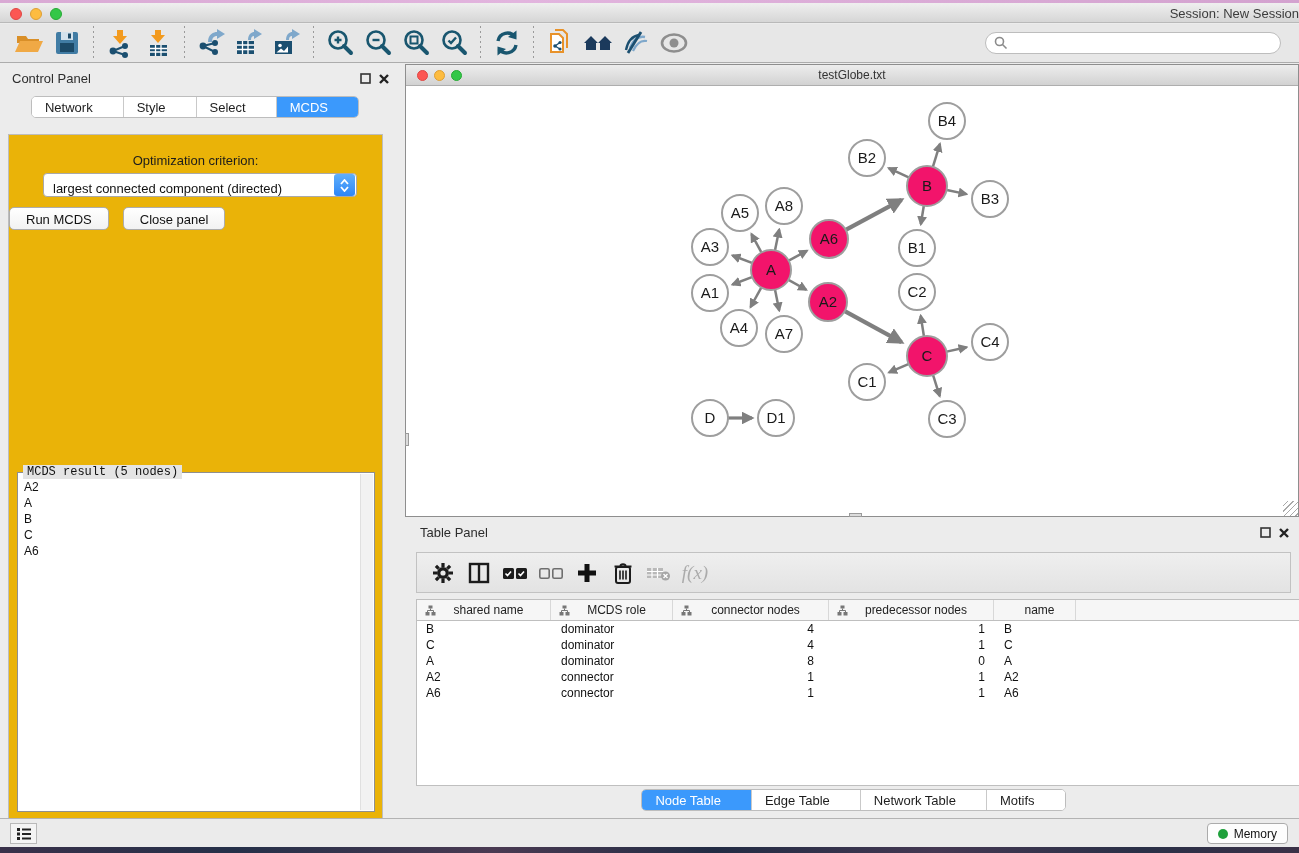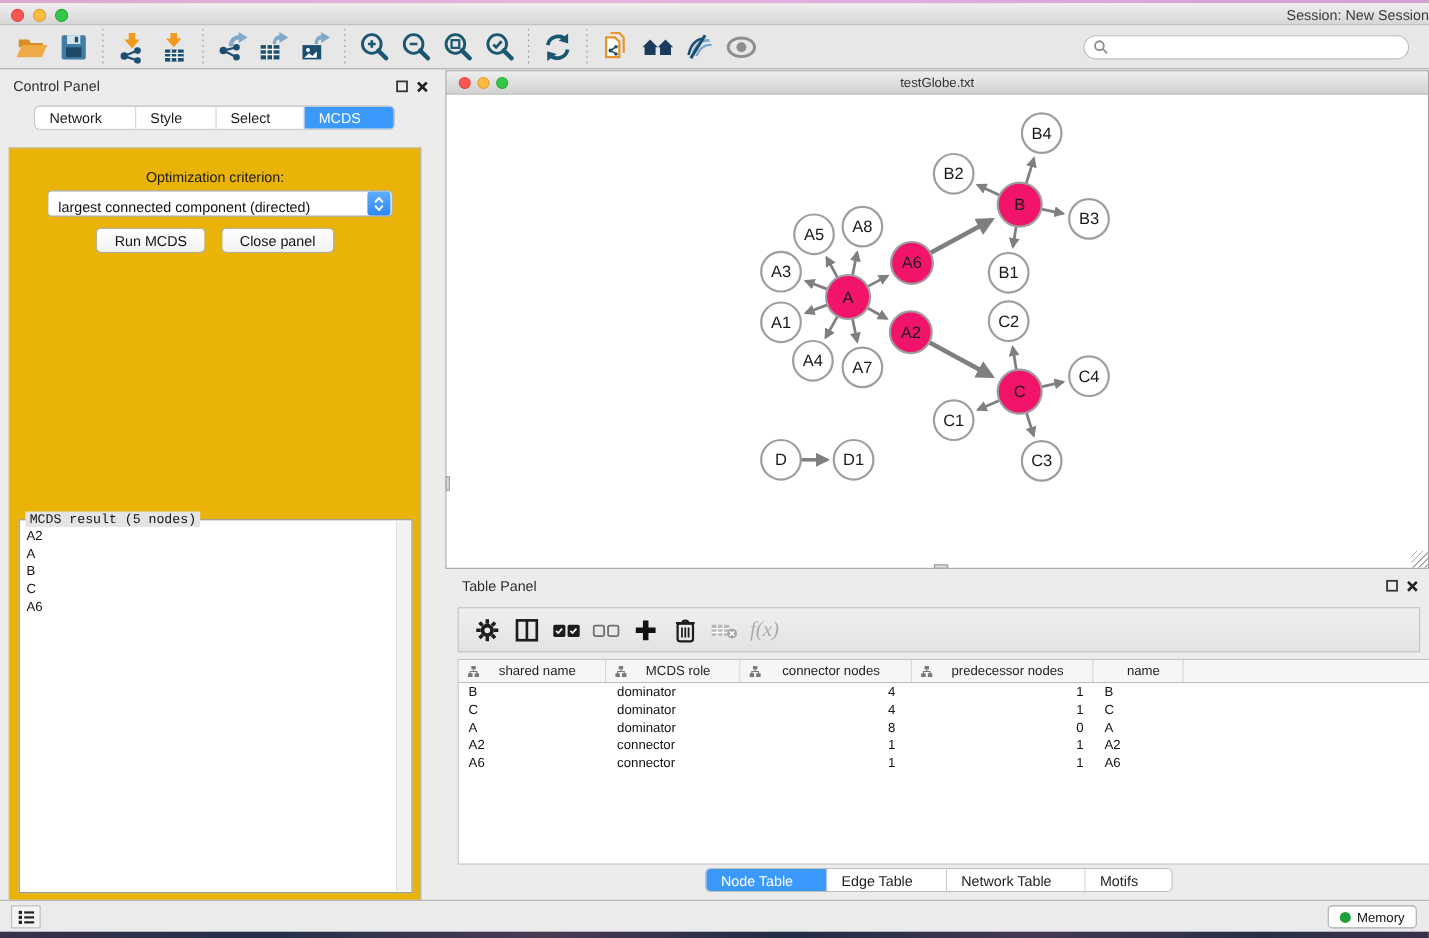--- a/index.html
+++ b/index.html
@@ -42,21 +42,21 @@
   .seg.active { background:#3B99FC; color:#fff; }
   .cp-body { position:absolute; left:8px; top:134px; width:375px; height:686px;
     background:#eab308; border:1px solid #BDBDBD;padding-left:38px; }
   .opt-label { position:absolute; left:0; width:100%; top:18px; text-align:center; font-size:13px; color:#1c1c1c; }
   .dropdown { position:absolute; left:34px; top:38px; width:314px; height:24px; background:#fff;
     border:1px solid #A9A9A9; border-radius:4px; display:flex; align-items:flex-end; }
   .dropdown .dd-text { flex:1; font-size:13px; color:#111; padding-left:9px; white-space:nowrap; overflow:hidden; }
   .dd-stepper { width:21px; height:22px; margin-right:1px; border-radius:3px;
     background:linear-gradient(#5FAFFB,#2E86F7); display:flex; flex-direction:column; align-items:center; justify-content:center; gap:1px; }
   .dd-stepper svg { display:block; }
-  .cp-buttons { position:absolute; left:0; top:72px; width:100%; display:flex; justify-content:center; gap:14px; }
+  .cp-buttons { position:absolute; left:0; top:72px; width:100%; display:flex; gap:14px; }
   .mac-btn { height:23px; background:linear-gradient(#FFFFFF,#F2F2F2); border:1px solid #ADADAD; border-radius:5px;
     font-size:13px; color:#111; padding:2px 16px 0 16px; }
   .result-box { position:absolute; left:8px; top:337px; width:358px; height:340px;
     border:1px solid #8F8F8F; background:#fff; }
   .result-legend { position:absolute; left:5px; top:-8px; background:#E4E4E4; padding:0 4px; font-size:12px; color:#111;font-family:Liberation Mono, monospace; }
   .result-list { position:absolute; left:1px; top:6px; bottom:1px; right:15px; overflow:hidden; }
   .result-item { font-size:12px; color:#111; padding:2px 0 1px 5px; line-height:13px; }
   .result-scroll { position:absolute; top:1px; bottom:1px; right:1px; width:13px; background:#F2F2F2; border-left:1px solid #E0E0E0; }
 
   

